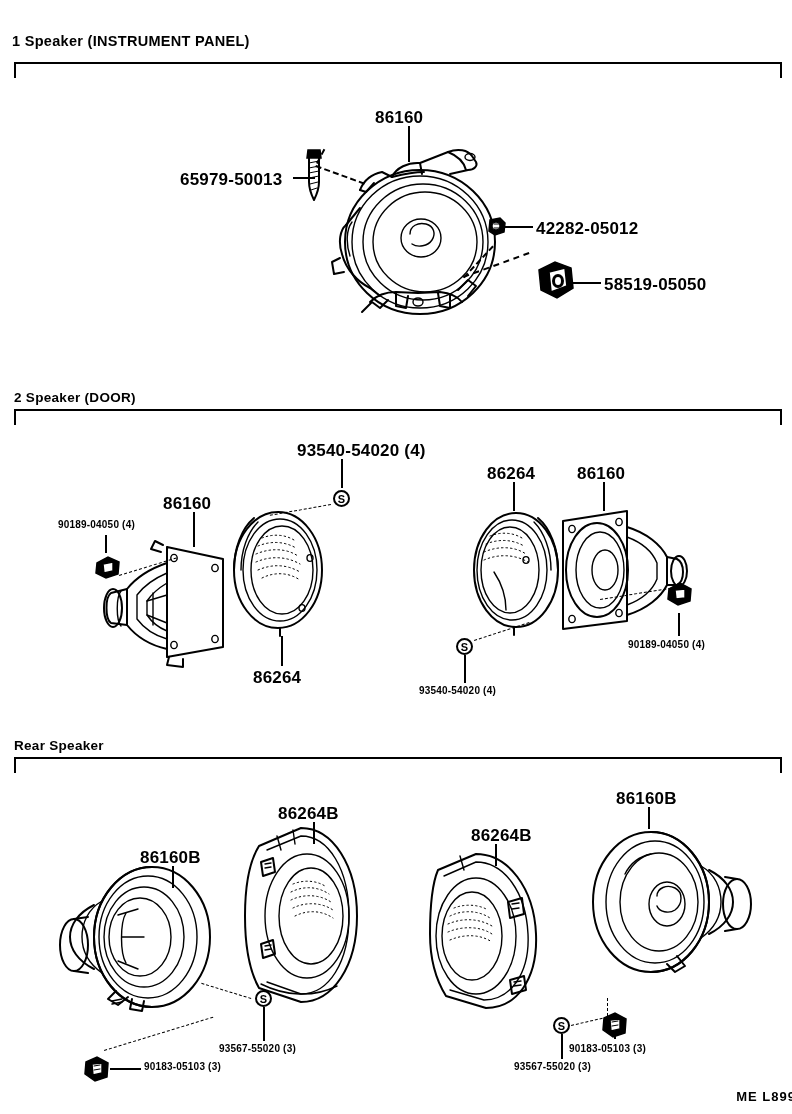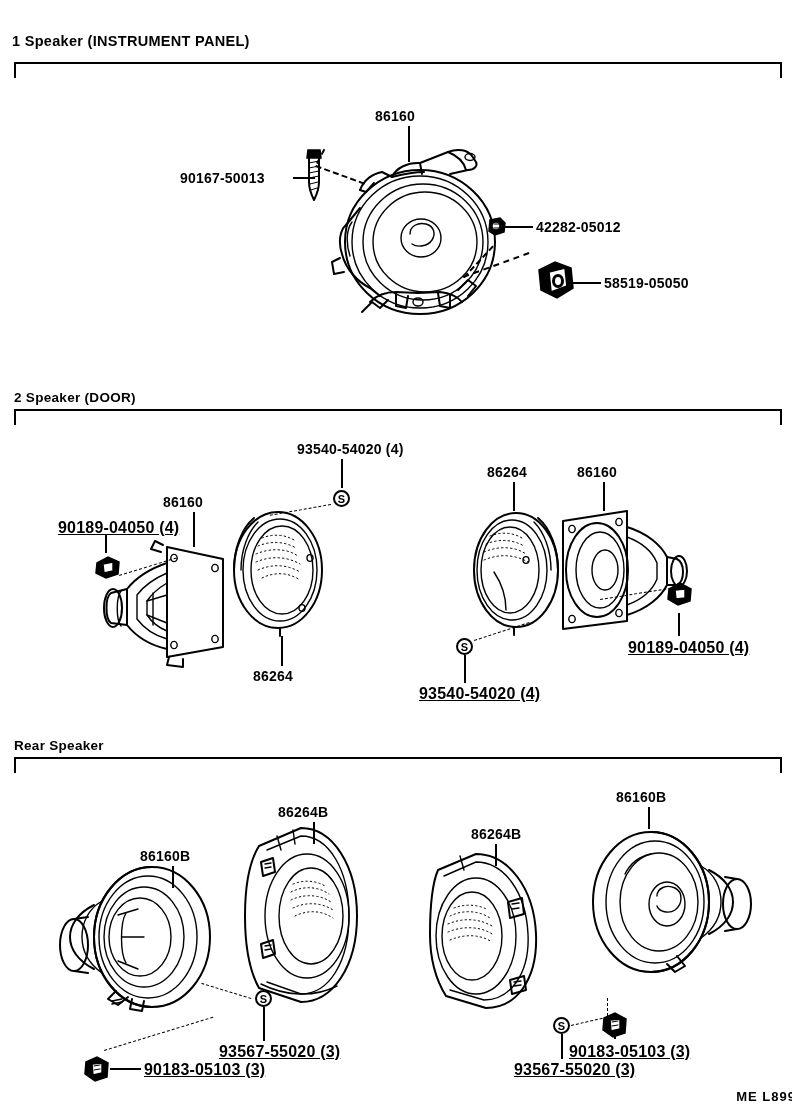--- a/index.html
+++ b/index.html
@@ -44,25 +44,25 @@
     box-sizing: border-box;
   }
   .br1 { left: 14px; top: 62px;  width: 768px; height: 16px; }
   .br2 { left: 14px; top: 409px; width: 768px; height: 16px; }
   .br3 { left: 14px; top: 757px; width: 768px; height: 16px; }
 
   
   .lbl {
     position: absolute;
     font-weight: bold;
-    font-size: 14px;
+    font-size: 17px;
     letter-spacing: 0.2px;
     white-space: nowrap;
   }
-  .lbl.small { font-size: 16px; text-decoration: underline; }
+  .lbl.small { font-size: 10px; }
 
   
   .lead {
     position: absolute;
     background: #000;
   }
   .lead-v { width: 2px; }
   .lead-h { height: 2px; }
 
   .dash {
@@ -113,21 +113,21 @@
 <body>
 
 <div class="page">
 
   <div class="section-title sec1-title">1 Speaker (INSTRUMENT PANEL)</div>
   <div class="bracket br1"></div>
 
   <div class="lbl" style="left:375px; top:108px;">86160</div>
   <div class="lead lead-v" style="left:408px; top:126px; height:36px;"></div>
 
-  <div class="lbl" style="left:180px; top:170px;">90167-50013</div>
+  <div class="lbl" style="left:180px; top:170px;">65979-50013</div>
   <div class="lead lead-h" style="left:293px; top:177px; width:22px;"></div>
 
   <div class="lbl" style="left:536px; top:219px;">42282-05012</div>
   <div class="lead lead-h" style="left:503px; top:226px; width:30px;"></div>
 
   <div class="lbl" style="left:604px; top:275px;">58519-05050</div>
   <div class="lead lead-h" style="left:570px; top:282px; width:31px;"></div>
 
   <div class="dash" style="left:316px; top:165px; width:52px; transform:rotate(20deg);"></div>
   <div class="dash" style="left:316px; top:163px; width:16px; transform:rotate(-62deg);"></div>

